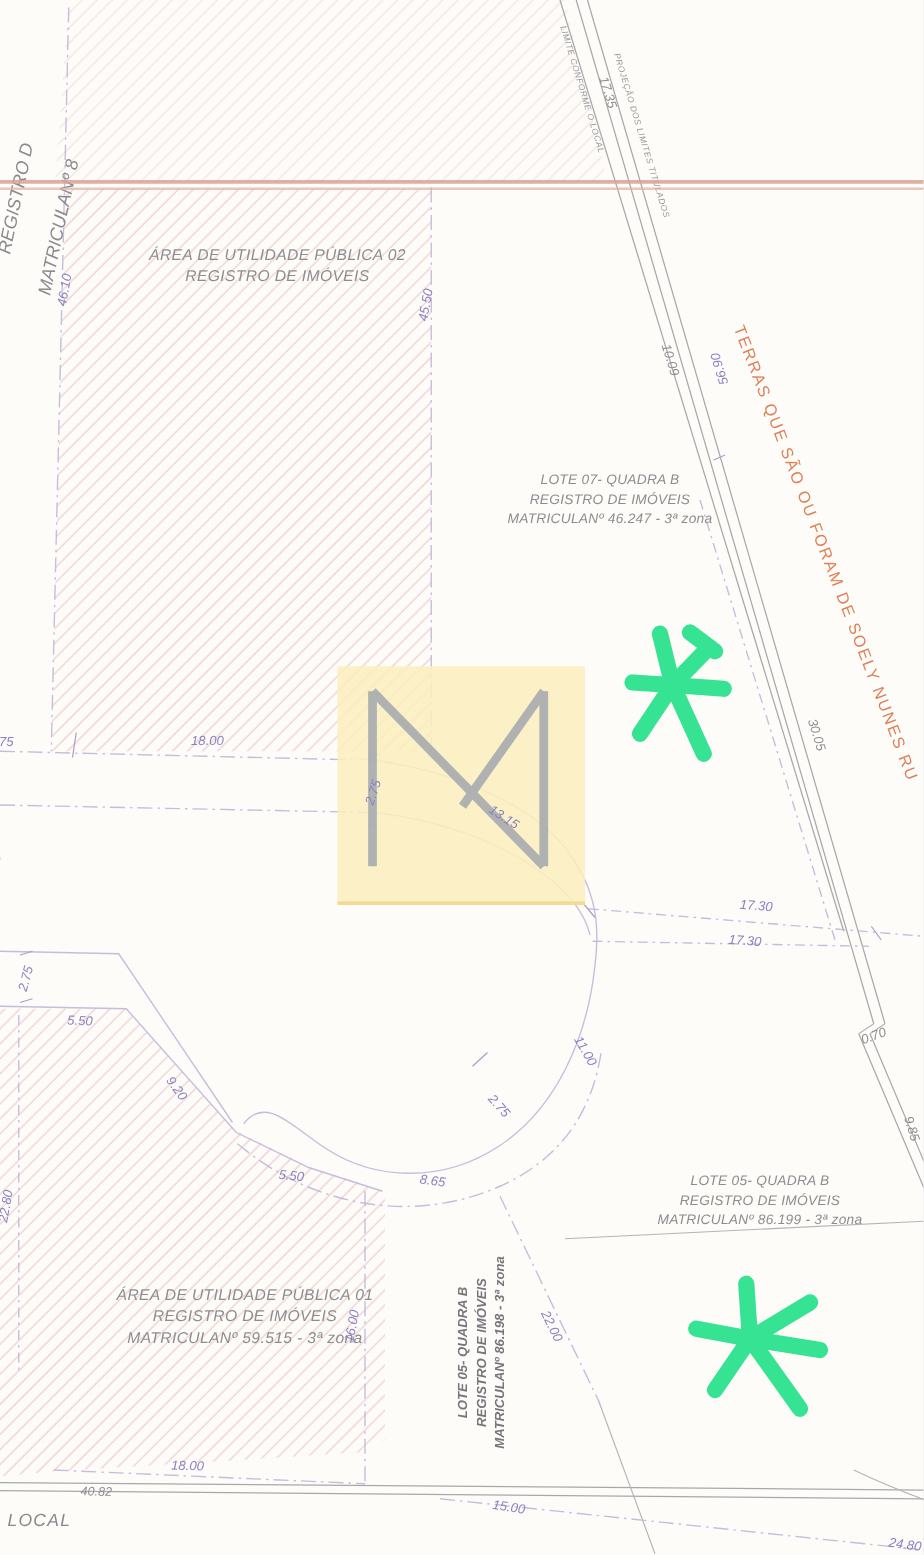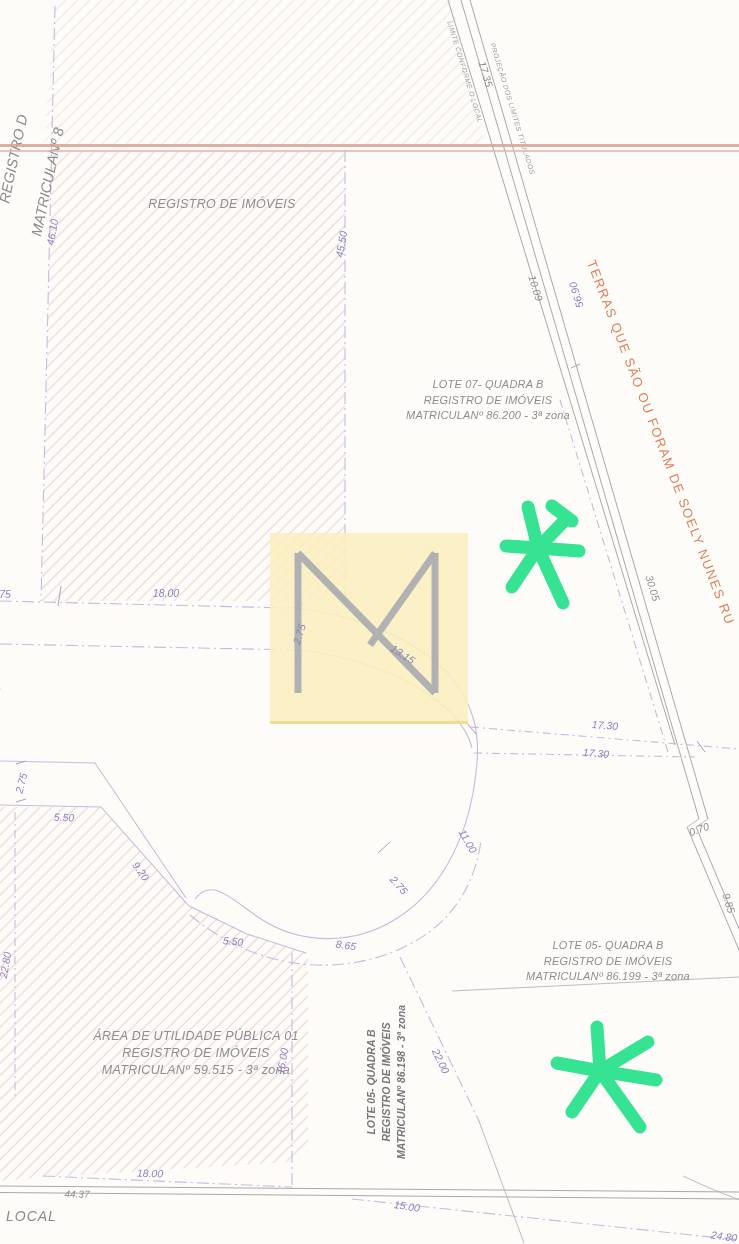--- a/index.html
+++ b/index.html
@@ -123,26 +123,27 @@
         <path d="M28,20 L165,160"></path>
         <path d="M165,20 L100,112"></path>
       </g>
     </svg>
   </div>
 
   <div class="band1"></div>
   <div class="band2"></div>
 
   <div class="rblock rb-area02">
+    <div>ÁREA DE UTILIDADE PÚBLICA 02</div>
     <div>REGISTRO DE IMÓVEIS</div>
   </div>
   <div class="rblock rb-lote07">
     <div>LOTE 07- QUADRA B</div>
     <div>REGISTRO DE IMÓVEIS</div>
-    <div>MATRICULANº 86.200 - 3ª zona</div>
+    <div>MATRICULANº 46.247 - 3ª zona</div>
   </div>
   <div class="rblock rb-lote06">
     <div>LOTE 05- QUADRA B</div>
     <div>REGISTRO DE IMÓVEIS</div>
     <div>MATRICULANº 86.199 - 3ª zona</div>
   </div>
   <div class="rblock rb-area01">
     <div>ÁREA DE UTILIDADE PÚBLICA 01</div>
     <div>REGISTRO DE IMÓVEIS</div>
     <div>MATRICULANº 59.515 - 3ª zona</div>
@@ -180,18 +181,18 @@
       <div class="dim dim-purple" style="left: 64px; top: 817px; transform: translate(-50%, -50%) rotate(2deg);">5.50</div>
       <div class="dim dim-purple" style="left: 141px; top: 871px; transform: translate(-50%, -50%) rotate(54deg);">9.20</div>
       <div class="dim dim-purple" style="left: 468px; top: 841px; transform: translate(-50%, -50%) rotate(60deg);">11.00</div>
       <div class="dim dim-purple" style="left: 399px; top: 885px; transform: translate(-50%, -50%) rotate(48deg);">2.75</div>
       <div class="dim dim-purple" style="left: 233px; top: 941px; transform: translate(-50%, -50%) rotate(6deg);">5.50</div>
       <div class="dim dim-purple" style="left: 346px; top: 945px; transform: translate(-50%, -50%) rotate(8deg);">8.65</div>
       <div class="dim dim-purple" style="left: 5px; top: 965px; transform: translate(-50%, -50%) rotate(-80deg);">22.80</div>
       <div class="dim dim-purple" style="left: 282px; top: 1061px; transform: translate(-50%, -50%) rotate(-80deg);">16.00</div>
       <div class="dim dim-purple" style="left: 441px; top: 1061px; transform: translate(-50%, -50%) rotate(64deg);">22.00</div>
       <div class="dim dim-purple" style="left: 150px; top: 1173px; transform: translate(-50%, -50%) rotate(2deg);">18.00</div>
-      <div class="dim dim-gray" style="left: 77px; top: 1194px; transform: translate(-50%, -50%) rotate(1deg); font-size: 10px;">44.37</div>
+      <div class="dim dim-gray" style="left: 77px; top: 1194px; transform: translate(-50%, -50%) rotate(1deg); font-size: 10px;">40.82</div>
       <div class="dim dim-purple" style="left: 407px; top: 1206px; transform: translate(-50%, -50%) rotate(9deg);">15.00</div>
       <div class="dim dim-purple" style="left: 724px; top: 1236px; transform: translate(-50%, -50%) rotate(8deg);">24.80</div>
     </div>
 
 </div>
 
 </body></html>

